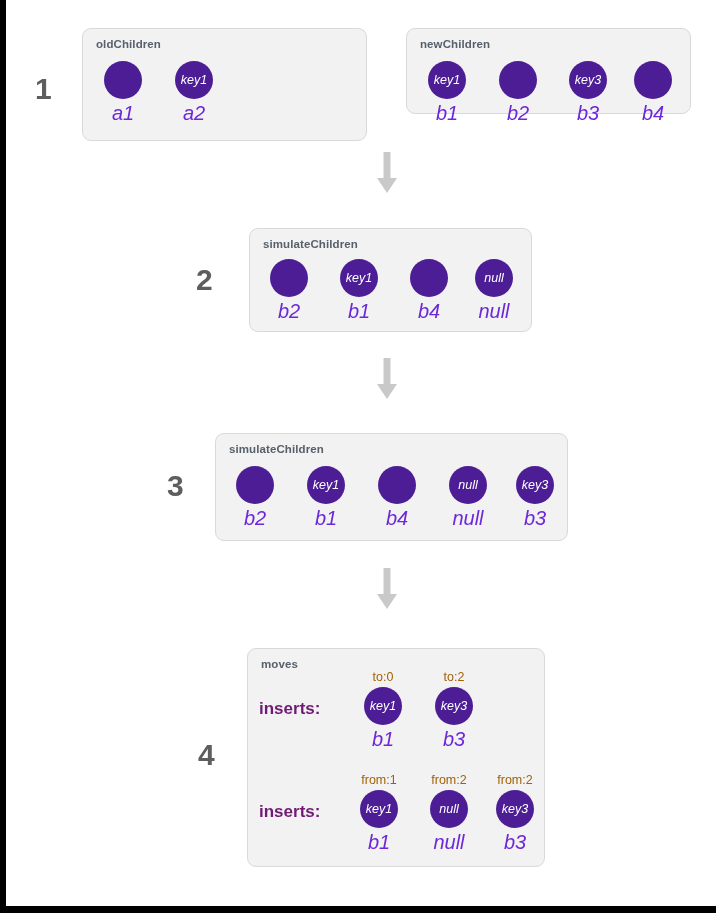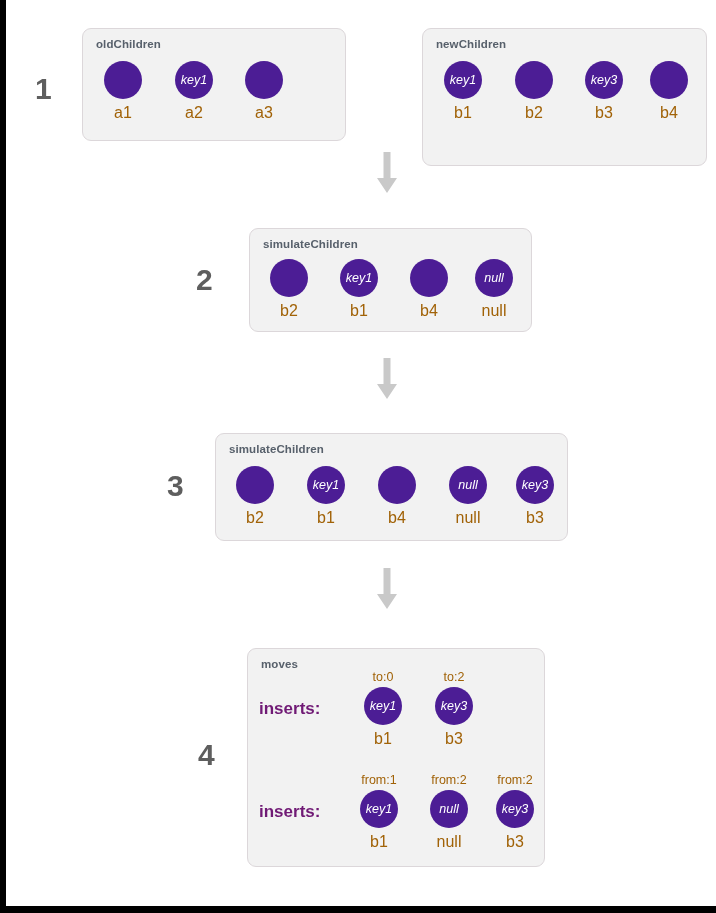--- a/index.html
+++ b/index.html
@@ -56,22 +56,23 @@
     color: #ffffff;
     font-style: italic;
     font-size: 12.5px;
     line-height: 38px;
     text-align: center;
     overflow: hidden;
     white-space: nowrap;
   }
   .node .label {
     margin-top: 2px;
-    font-size: 16px;
-    color: #a16207;
+    font-style: italic;
+    font-size: 20px;
+    color: #6d28d9;
     line-height: 24px;
     white-space: nowrap;
   }
   .node .idx {
     font-size: 12.5px;
     color: #a16207;
     line-height: 15px;
     white-space: nowrap;
     margin-bottom: 2px;
   }
@@ -101,38 +102,34 @@
     white-space: nowrap;
   }
 </style>
 </head>
 <body>
 
 <div id="canvas">
 
   <div class="step-num" style="left:29px; top:74px;">1</div>
 
-  <div class="box" style="left:76px; top:28px; width:264px; height:113px;">
+  <div class="box" style="left:76px; top:28px; width:285px; height:113px;">
     <div class="box-title">oldChildren</div>
 
     <div class="node" style="left:9px; top:32px;">
       <div class="circle"></div>
       <div class="label">a1</div>
     </div>
     <div class="node" style="left:80px; top:32px;">
       <div class="circle">key1</div>
       <div class="label">a2</div>
     </div>
-    <div class="node" style="left:150px; top:32px;">
-      <div class="circle"></div>
-      <div class="label">a3</div>
-    </div>
-  </div>
-
-  <div class="box" style="left:416px; top:28px; width:285px; height:138px;">
+  </div>
+
+  <div class="box" style="left:400px; top:28px; width:285px; height:86px;">
     <div class="box-title">newChildren</div>
 
     <div class="node" style="left:9px; top:32px;">
       <div class="circle">key1</div>
       <div class="label">b1</div>
     </div>
     <div class="node" style="left:80px; top:32px;">
       <div class="circle"></div>
       <div class="label">b2</div>
     </div>

